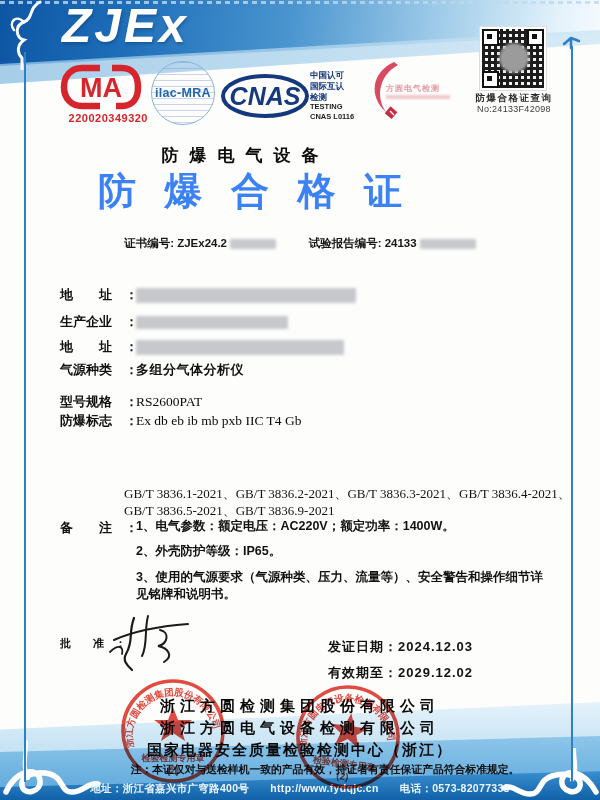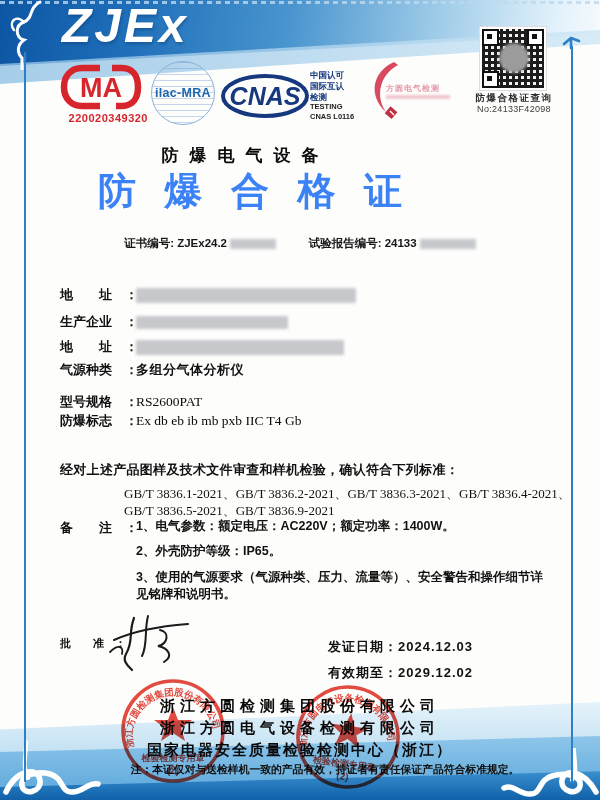--- a/index.html
+++ b/index.html
@@ -204,21 +204,20 @@
   </div>
   <div class="row" style="top:387px;margin-top:6px;">
     <span class="lab">型号规格　：</span>
     <span class="val-en">RS2600PAT</span>
   </div>
   <div class="row" style="top:412px;">
     <span class="lab">防爆标志　：</span>
     <span class="val-en">Ex db eb ib mb pxb IIC T4 Gb</span>
   </div>
 
-  <div class="statement">经对上述产品图样及技术文件审查和样机检验，确认符合下列标准：</div>
   <div class="std" style="top:485px;">GB/T 3836.1-2021、GB/T 3836.2-2021、GB/T 3836.3-2021、GB/T 3836.4-2021、</div>
   <div class="std" style="top:502px;">GB/T 3836.5-2021、GB/T 3836.9-2021</div>
 
   <div class="row" style="top:519px;">
     <span class="lab">备　　注　：</span>
   </div>
   <div class="remark-lines">
     <div>1、电气参数：额定电压：AC220V；额定功率：1400W。</div>
     <div>2、外壳防护等级：IP65。</div>
     <div>3、使用的气源要求（气源种类、压力、流量等）、安全警告和操作细节详见铭牌和说明书。</div>
@@ -244,20 +243,25 @@
   </svg>
   <svg class="swirl" style="left:488px;top:748px;" width="112" height="52" viewBox="0 0 112 52">
     <path d="M108,44 C96,22 76,20 74,32 C72,44 90,48 92,38 C94,28 78,24 64,28 C50,32 54,46 42,46 C30,46 26,36 16,40" fill="none" stroke="#ffffff" stroke-width="5.5" stroke-linecap="round"></path>
     <path d="M86,0 C86,14 90,22 84,32" fill="none" stroke="#ffffff" stroke-width="4" stroke-linecap="round"></path>
   </svg>
 
   <div class="issuer" style="top:697px;">浙江方圆检测集团股份有限公司</div>
   <div class="issuer" style="top:719px;">浙江方圆电气设备检测有限公司</div>
   <div class="issuer" style="top:741px;letter-spacing:2px;">国家电器安全质量检验检测中心（浙江）</div>
   <div class="note-line">注：本证仅对与送检样机一致的产品有效，持证者有责任保证产品符合标准规定。</div>
+  <div class="addr-line">
+    <span>地址：浙江省嘉兴市广穹路400号</span>
+    <span>http://www.fydqjc.cn</span>
+    <span>电话：0573-82077338</span>
+  </div>
 
   <svg class="stamp stamp-left" viewBox="0 0 108 108">
     <defs>
         <path id="arcL" d="M 15,72 A 41,41 0 1 1 93,72" fill="none"></path>
       </defs>
     <circle cx="54" cy="54" r="50" fill="none" stroke="#e03226" stroke-width="3.6"></circle>
     <text font-size="9.5" fill="#e03226" font-weight="bold">
       <textPath href="#arcL" startOffset="2">浙江方圆检测集团股份有限公司</textPath>
     </text>
     <path d="M54,30 L59,43 L73,43 L62,51 L66,64 L54,56 L42,64 L46,51 L35,43 L49,43 Z" fill="#e03226"></path>

